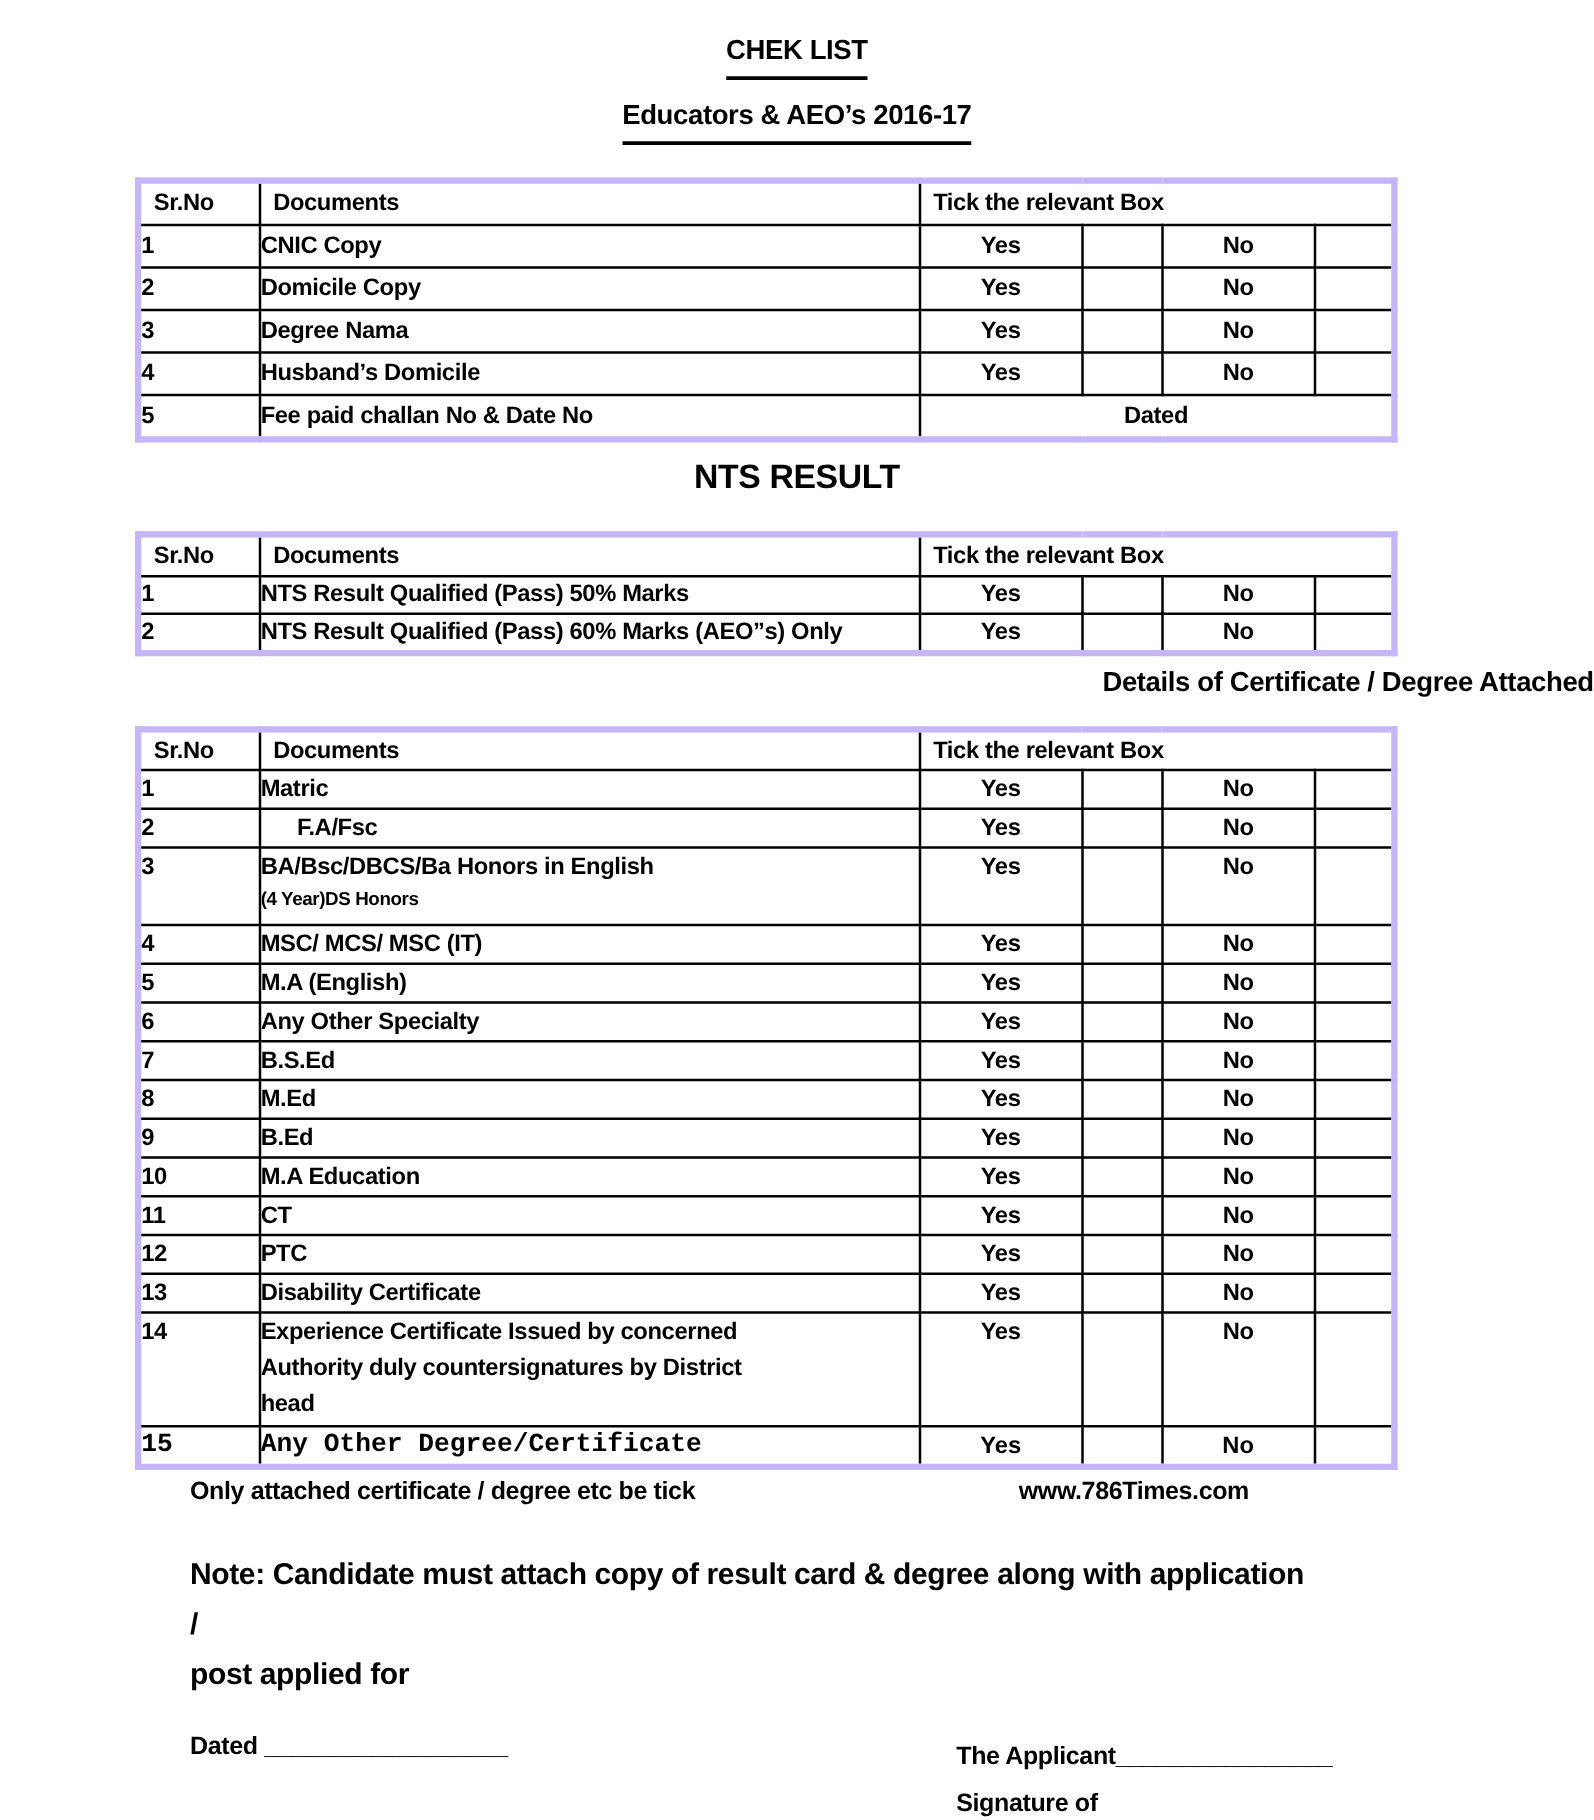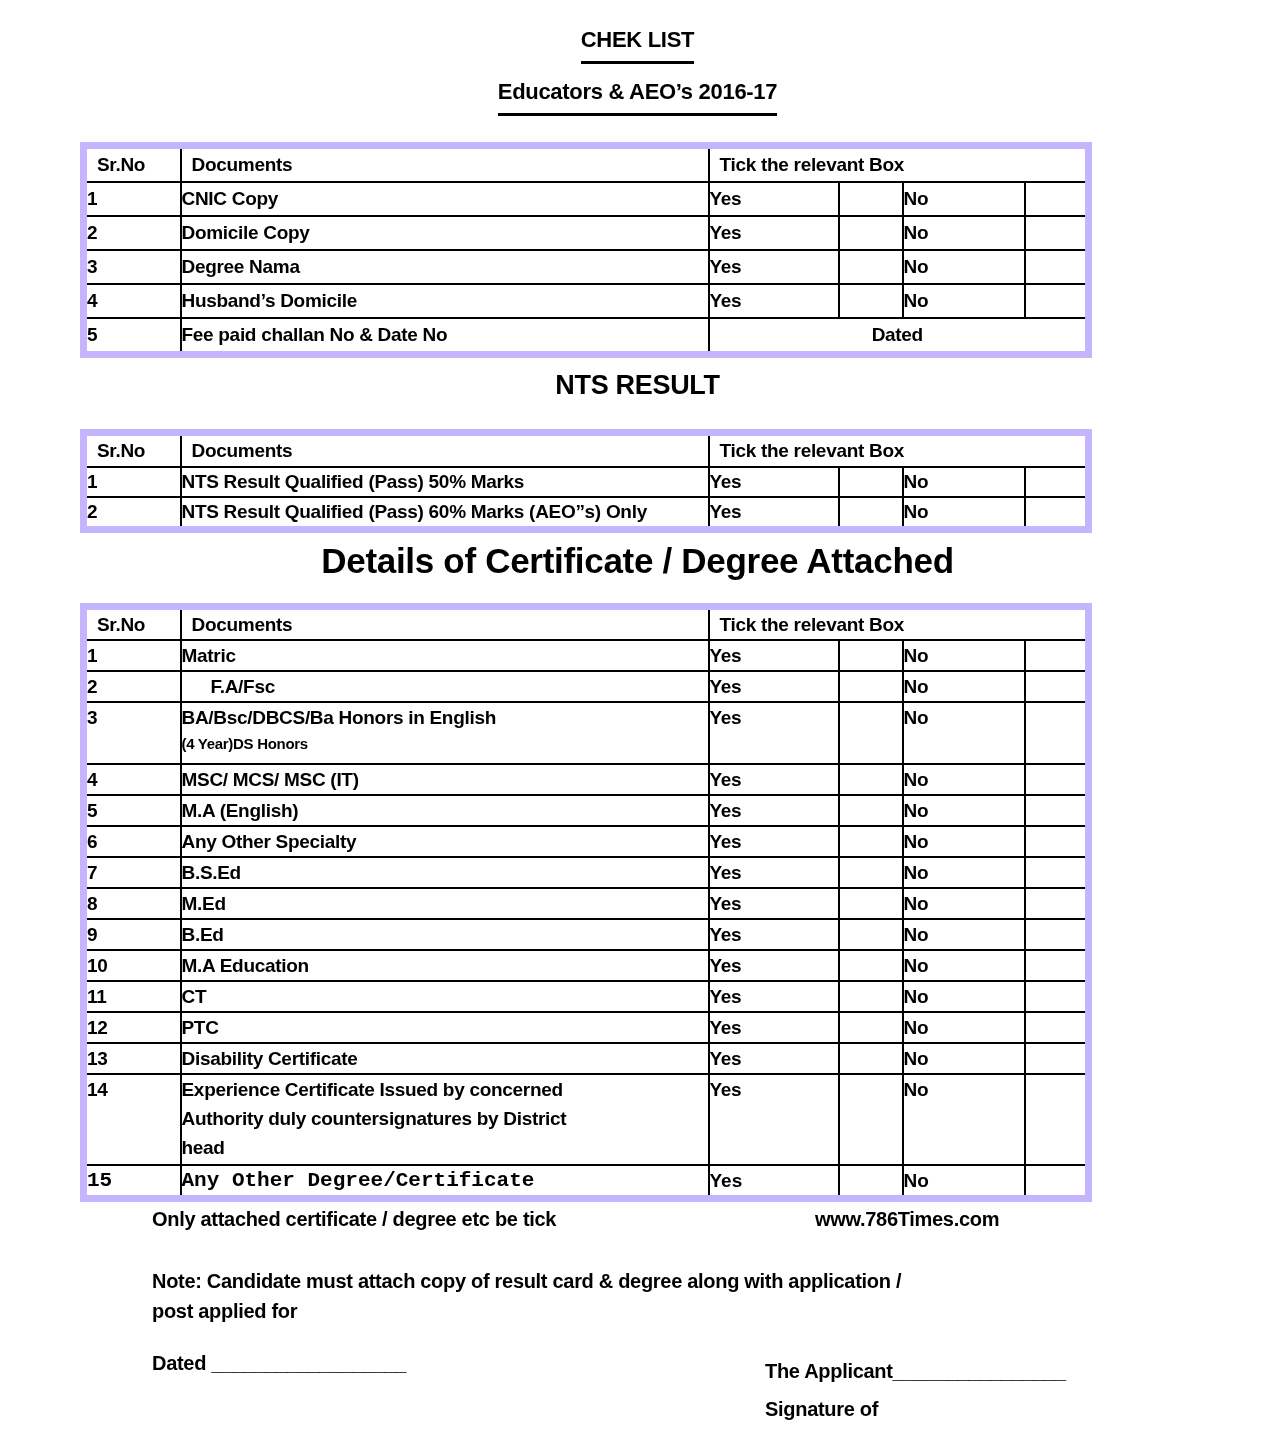--- a/index.html
+++ b/index.html
@@ -18,61 +18,61 @@
   }
   .title { text-align: center; font-size: 22px; margin: 0; line-height: 36px; }
   .title + .title { margin-top: 10px; }
   .title .u { display: inline-block; border-bottom: 3px solid #000; padding-bottom: 3px; }
   .intro { margin: 28px 0 0 175px; font-size: 19px; }
 
   table.form {
     border-collapse: collapse;
     table-layout: fixed;
     width: 1005px;
-    margin-left: 80px;
-    border: 7px solid #c4b5fd;
+    margin-left: 108px;
+    border: 5px solid #c4b5fd;
   }
   table.form td, table.form th {
     border: 2px solid #000;
     padding: 0;
     overflow: hidden;
     font-size: 19px;
     vertical-align: middle;
   }
   table.form th { text-align: left; padding-left: 10px; }
   td.sr { padding-left: 12px; }
   td.doc { padding-left: 10px; }
   th.sr-h { padding-left: 12px; }
   th.tick-h { text-align: center; padding-left: 0; }
-  td.yn { text-align: left; }
+  td.yn { text-align: center; }
   td.span-dated { text-align: center; }
 
   .t1 th, .t1 td { height: 32px; line-height: 32px; }
   .t2 th { height: 30px; line-height: 30px; }
   .t2 td { height: 28px; line-height: 28px; }
   .t3 th { height: 29px; line-height: 29px; }
   .t3 td { height: 29px; line-height: 29px; }
   .t3 tr.tall td { height: 60px; vertical-align: top; }
   .t3 tr.tall3 td { height: 89px; vertical-align: top; }
   .t3 td .line2 { display: block; font-size: 15px; line-height: 24px; }
   .t3 .pre { white-space: pre-line; }
   .t3 tr.serif-row td {
     font-family: Liberation Mono, monospace;
     font-size: 21px;
     letter-spacing: 0;
   }
 
   .h-nts { text-align: center; font-size: 27px; margin: 12px 0 0 0; }
-  .h-details { text-align: center; font-size: 35px; margin: 8px 0 0 0; }
+  .h-details { text-align: right; font-size: 22px; margin: 8px 0 0 0; }
   .gap-t2 { height: 28px; }
   .gap-t3 { height: 22px; }
 
   .footer-line { position: relative; margin: 6px 0 0 152px; font-size: 20px; height: 26px; }
   .footer-line .site { position: absolute; left: 663px; top: 0; }
-  .note { margin: 32px 0 0 152px; font-size: 20px; line-height: 30px; white-space: pre-line; width: 900px; }
+  .note { margin: 32px 0 0 152px; font-size: 24px; line-height: 40px; white-space: pre-line; width: 900px; }
   .sig-block { position: relative; margin: 26px 0 0 152px; height: 120px; font-size: 20px; }
   .sig-right { position: absolute; left: 613px; top: 0; line-height: 38px; }
 </style>
 </head>
 <body>
 
 <div class="page">
 
   <div class="title">
     <span class="u">CHEK LIST</span>

